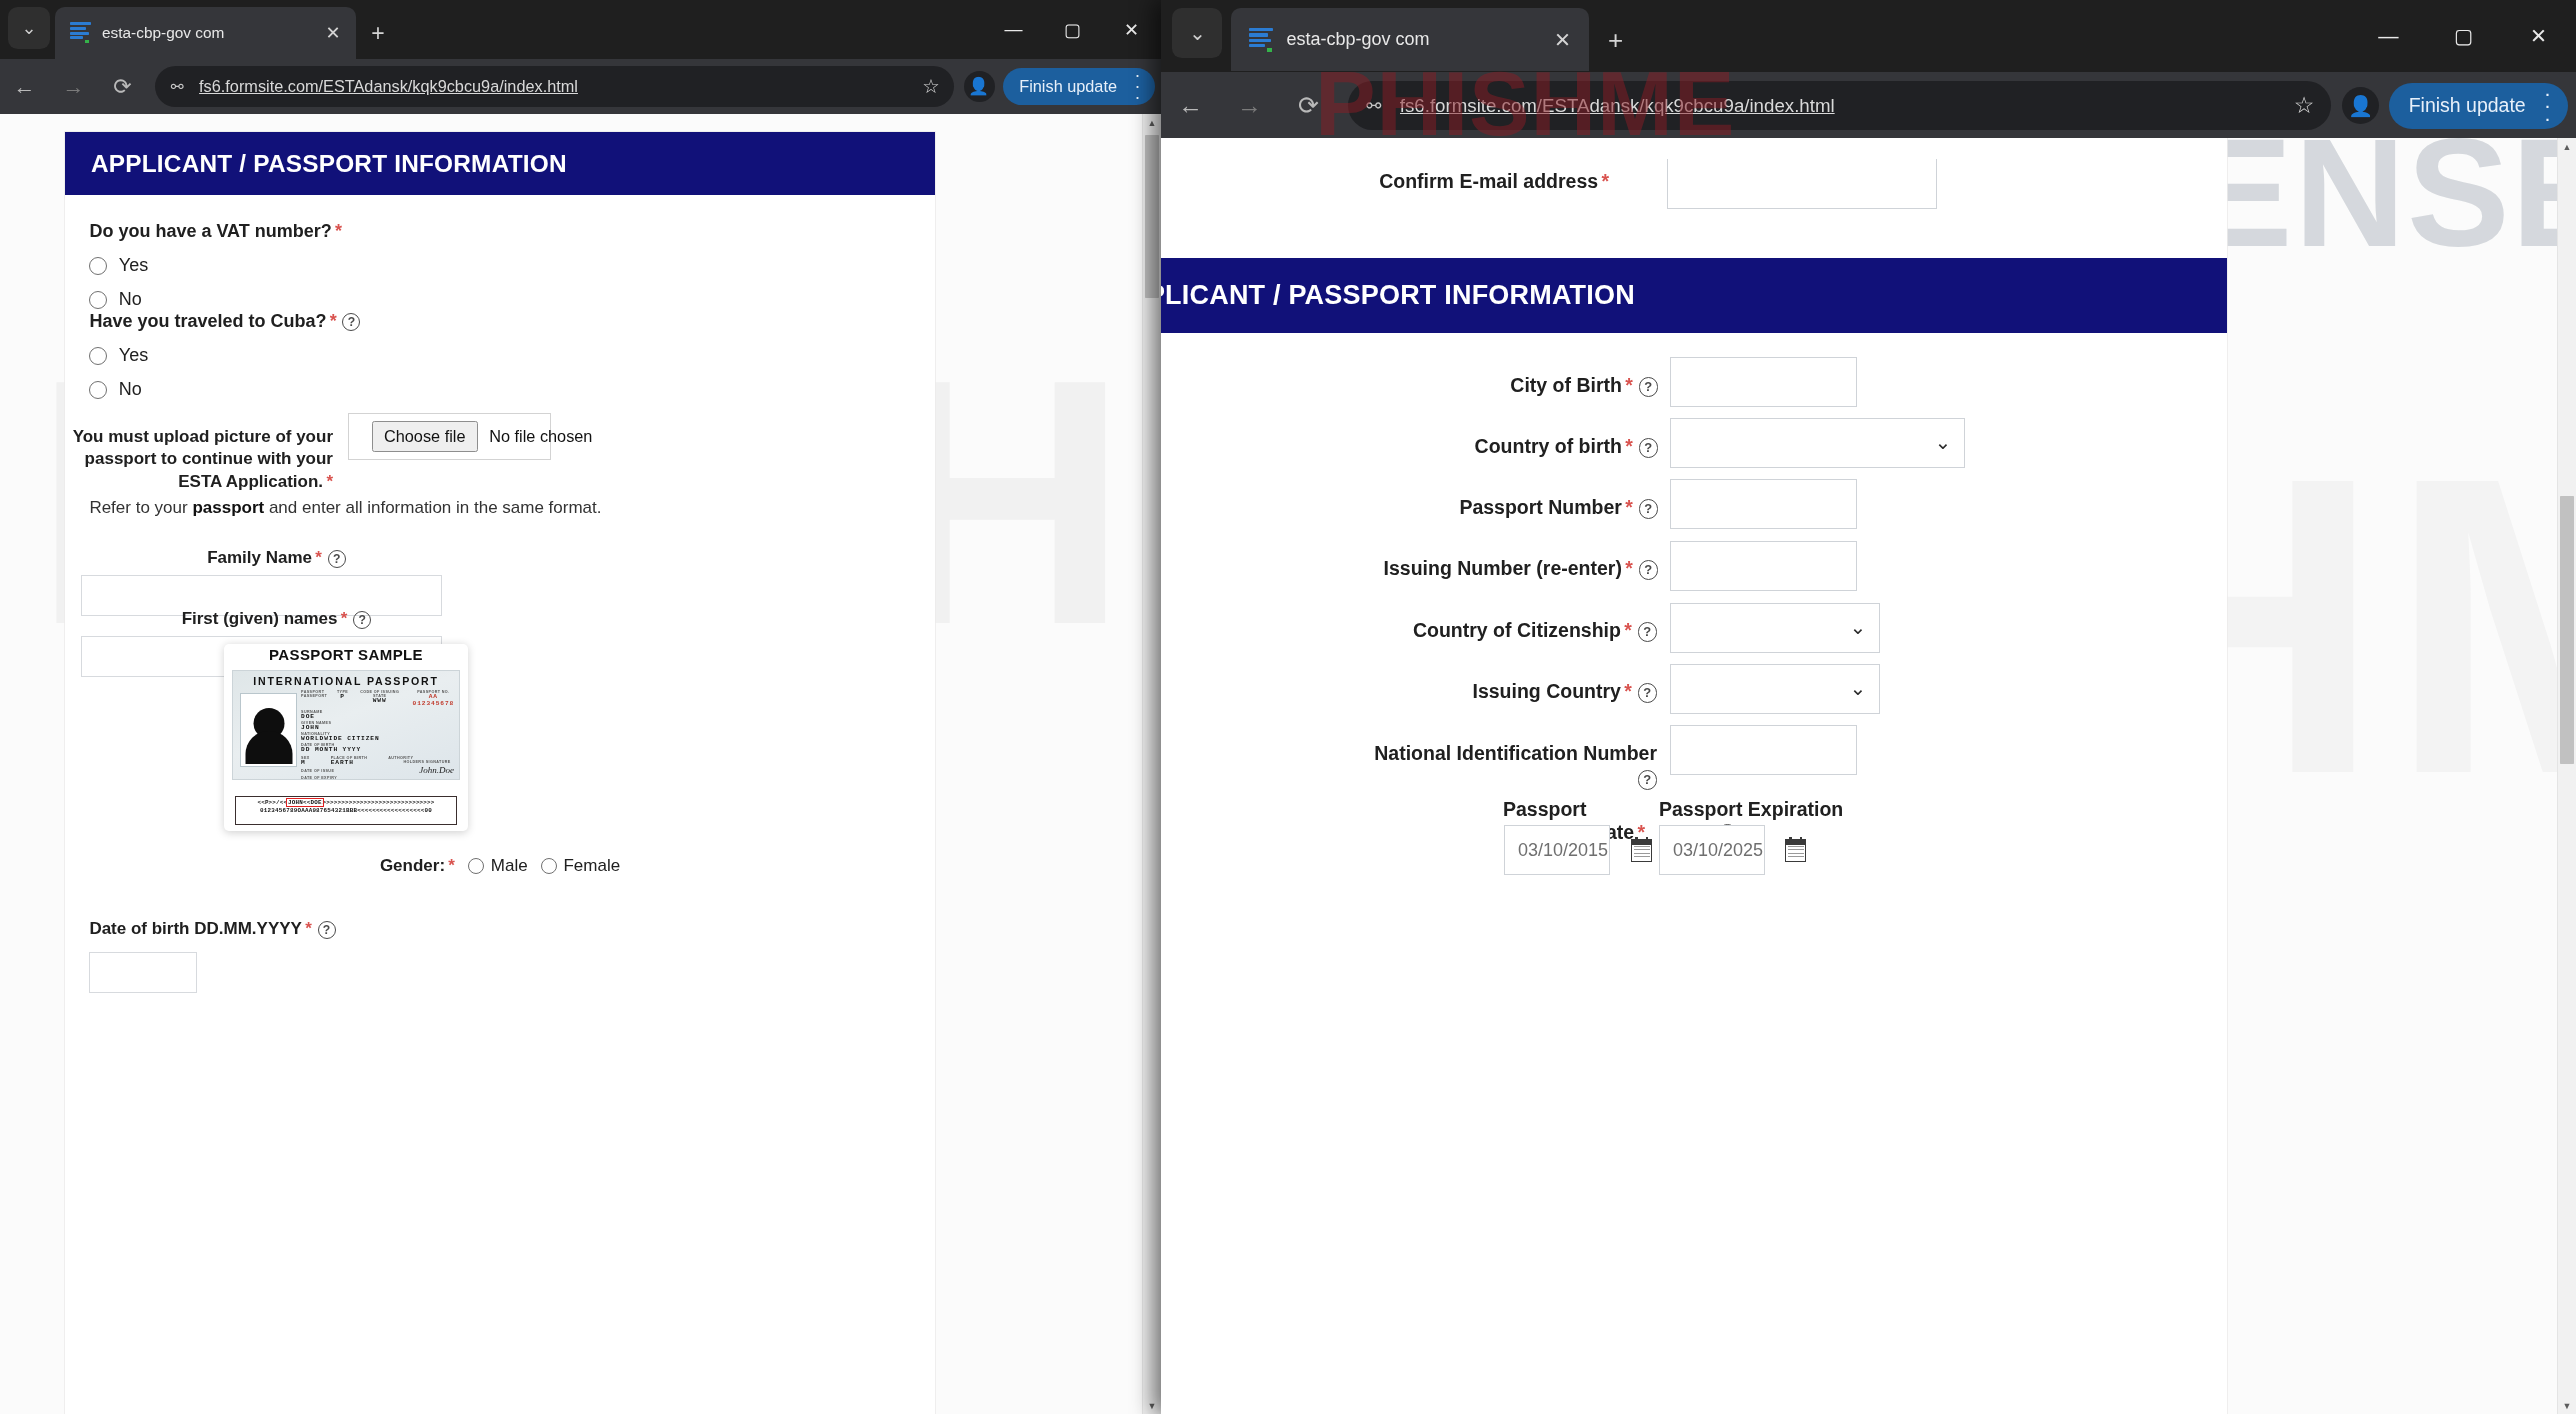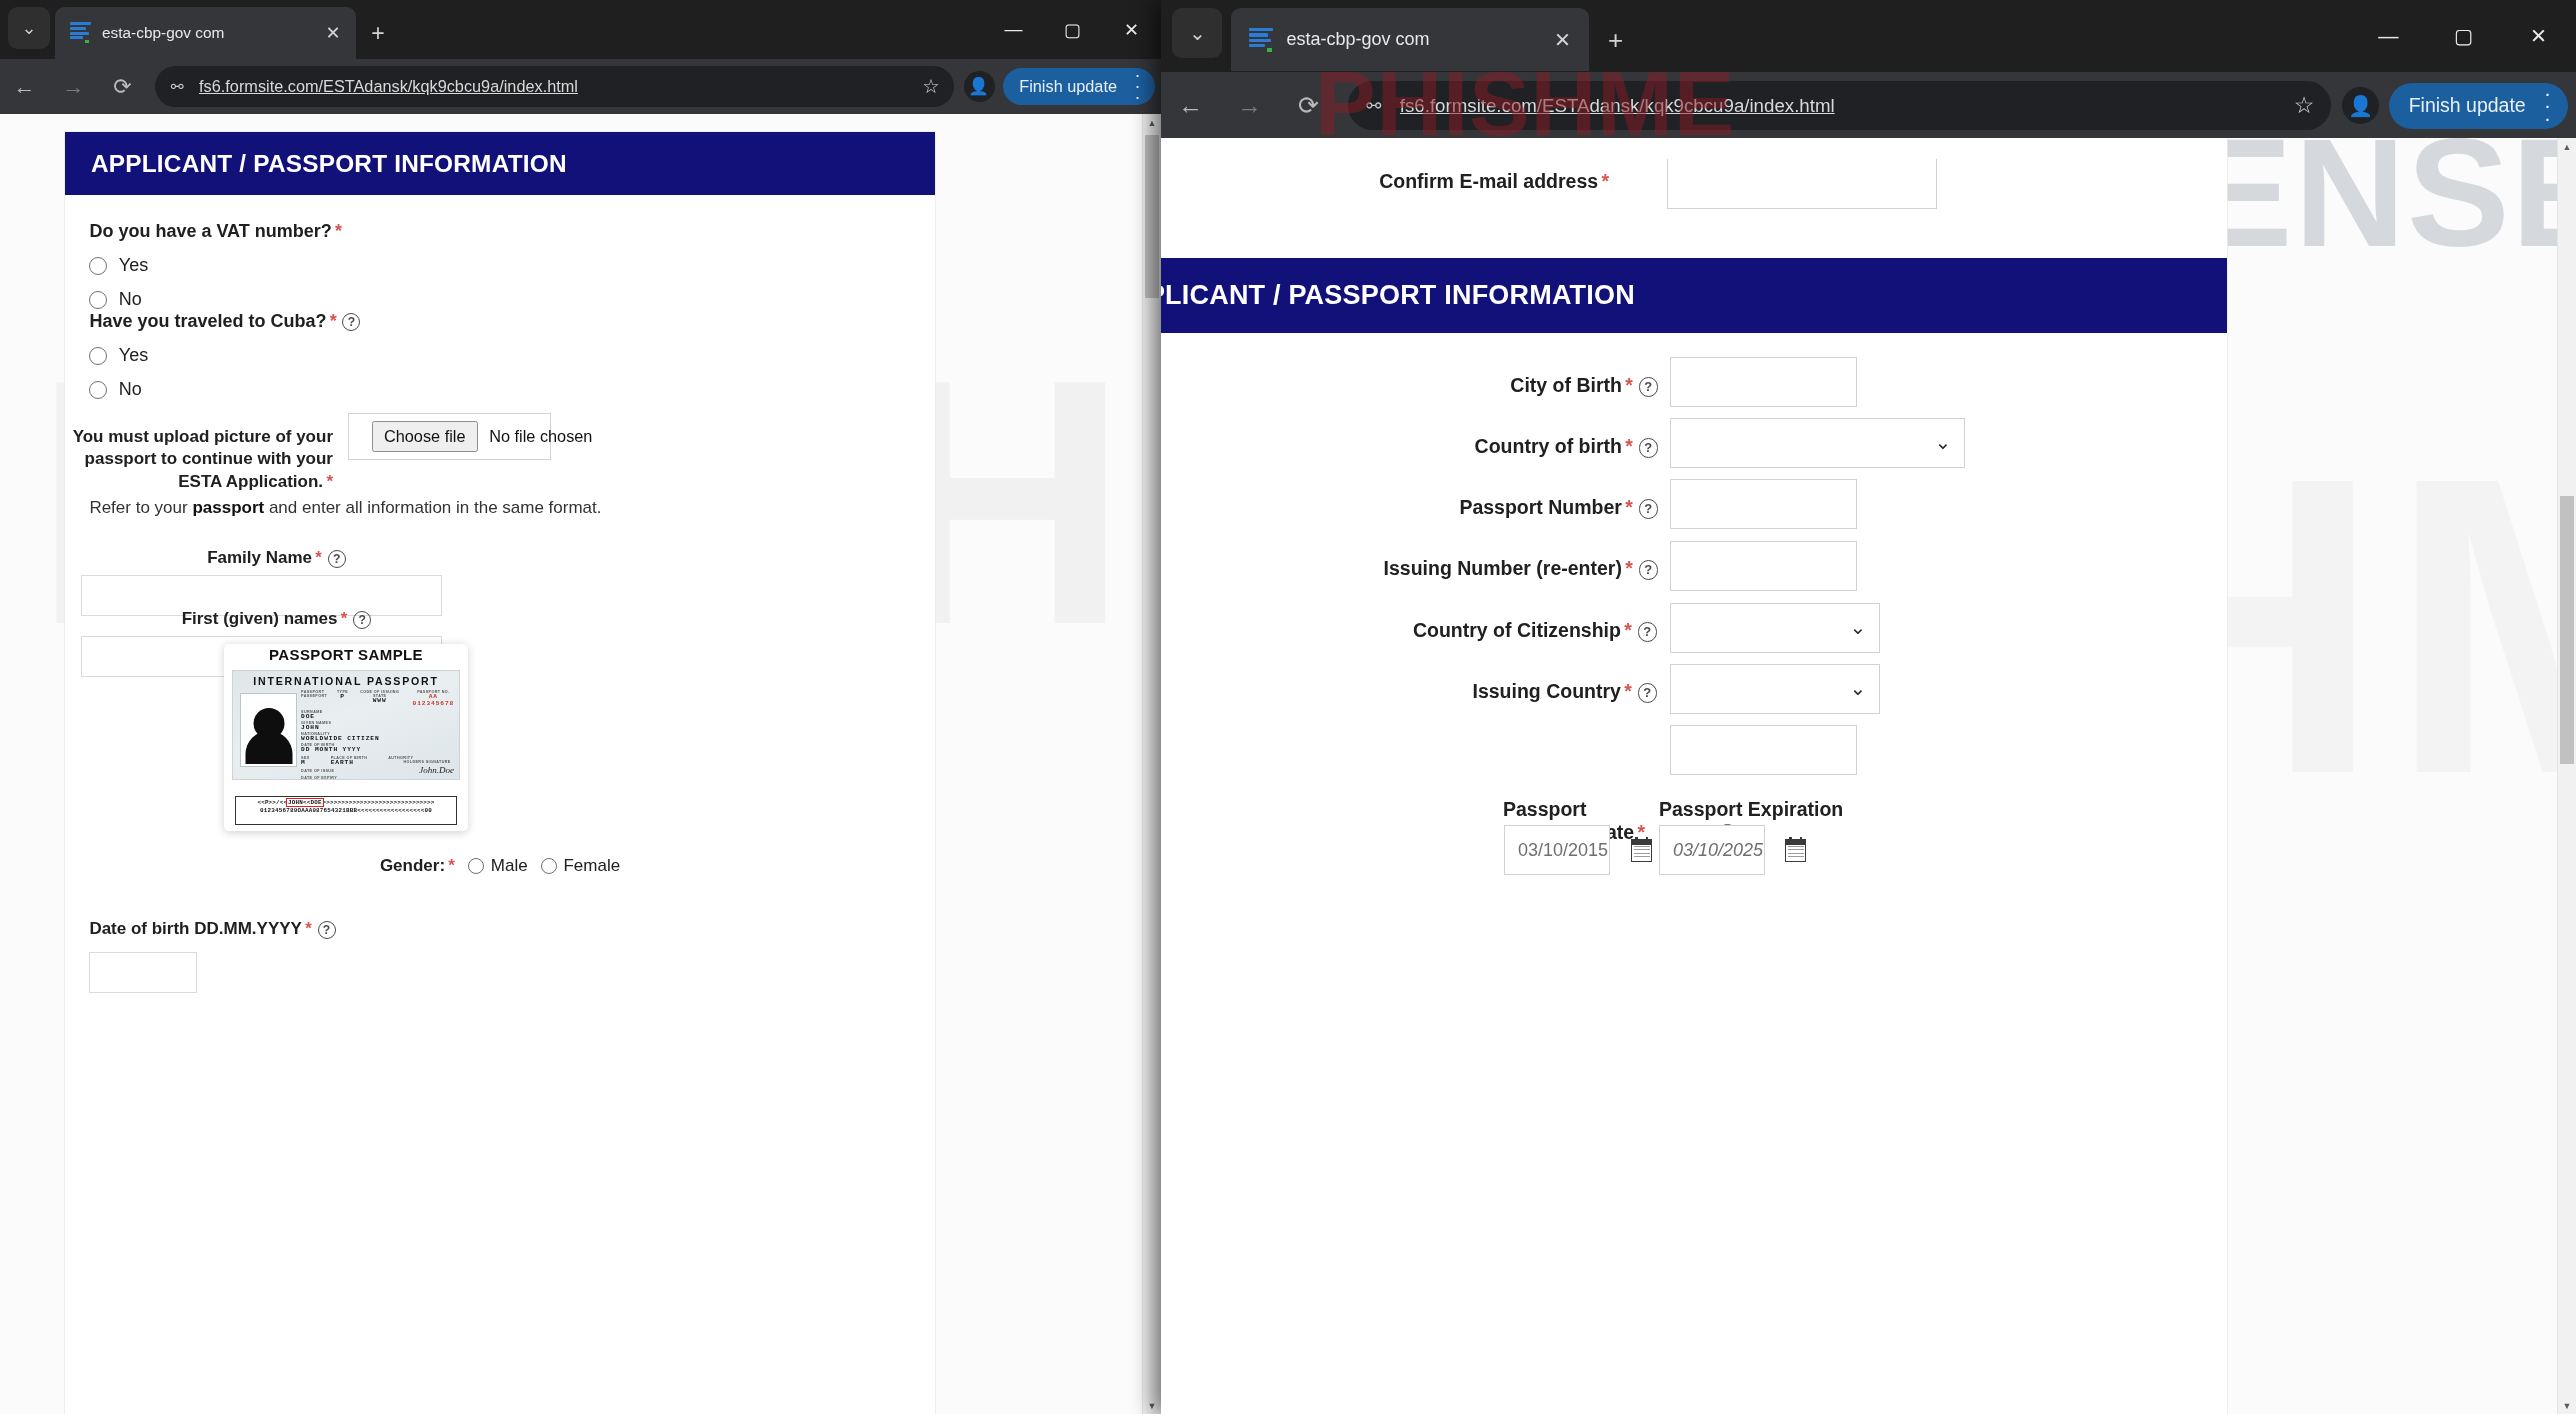--- a/index.html
+++ b/index.html
@@ -530,39 +530,43 @@
           <span class="chev">⌄</span>
         </div>
 
         <div class="rf-label" style="left:317px;width:260px;top:591px;">
           <span>Issuing Country</span><span class="req">*</span><span class="qmark">?</span>
         </div>
         <div class="rf-ctrl rf-select" style="left:590px;top:575px;width:210px;">
           <span class="chev">⌄</span>
         </div>
 
+        <div class="rf-label" style="left:268px;width:309px;top:652px;line-height:1.3;">
+          <span>National Identification Number</span><br>
+          <span class="qmark">?</span>
+        </div>
         <div class="rf-ctrl rf-input" style="left:590px;top:636px;width:187px;"></div>
 
         <div class="rf-label" style="left:423px;width:154px;top:709px;text-align:left;">
           <span>Passport Issuance Date</span><span class="req">*</span><span class="qmark">?</span>
         </div>
         <div class="rf-ctrl date-inp" style="left:424px;top:736px;">
           <span>03/10/2015</span>
         </div>
         <div class="cal-icon" style="position:absolute;left:540px;top:750px;">
           <span class="pin l"></span>
             <span class="pin r"></span>
             <span class="top"></span>
             <span class="bd"></span>
         </div>
 
         <div class="rf-label" style="left:579px;width:187px;top:709px;text-align:left;">
           <span>Passport Expiration Date</span><span class="req">*</span><span class="qmark">?</span>
         </div>
-        <div class="rf-ctrl date-inp" style="left:579px;top:736px;font-style:italic;">
+        <div class="rf-ctrl date-inp" style="left:579px;top:736px;">
           <span>03/10/2025</span>
         </div>
         <div class="cal-icon" style="position:absolute;left:694px;top:750px;">
           <span class="pin l"></span>
             <span class="pin r"></span>
             <span class="top"></span>
             <span class="bd"></span>
         </div>
 
       </div>

